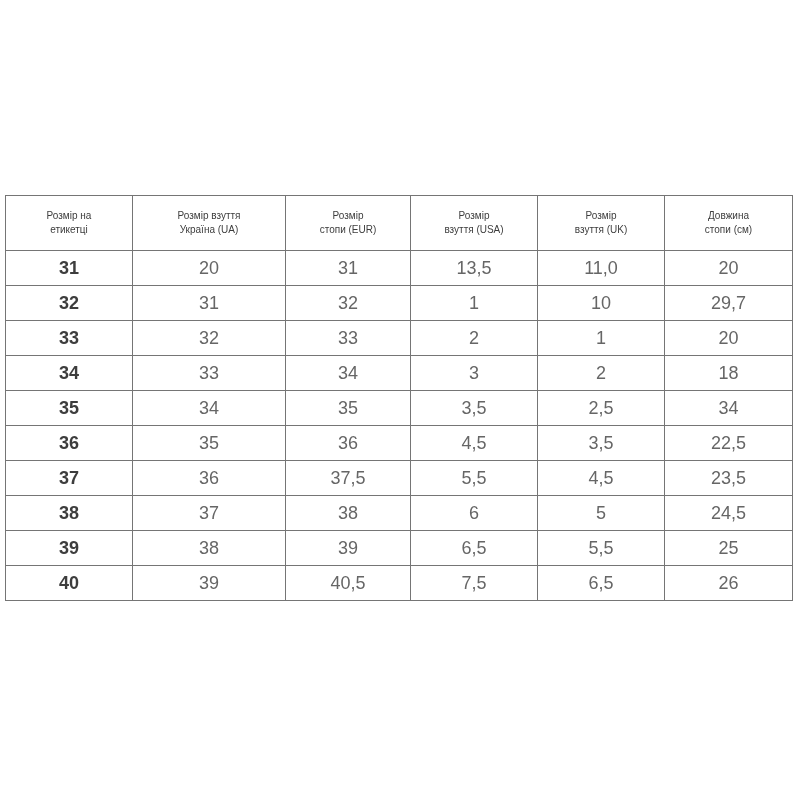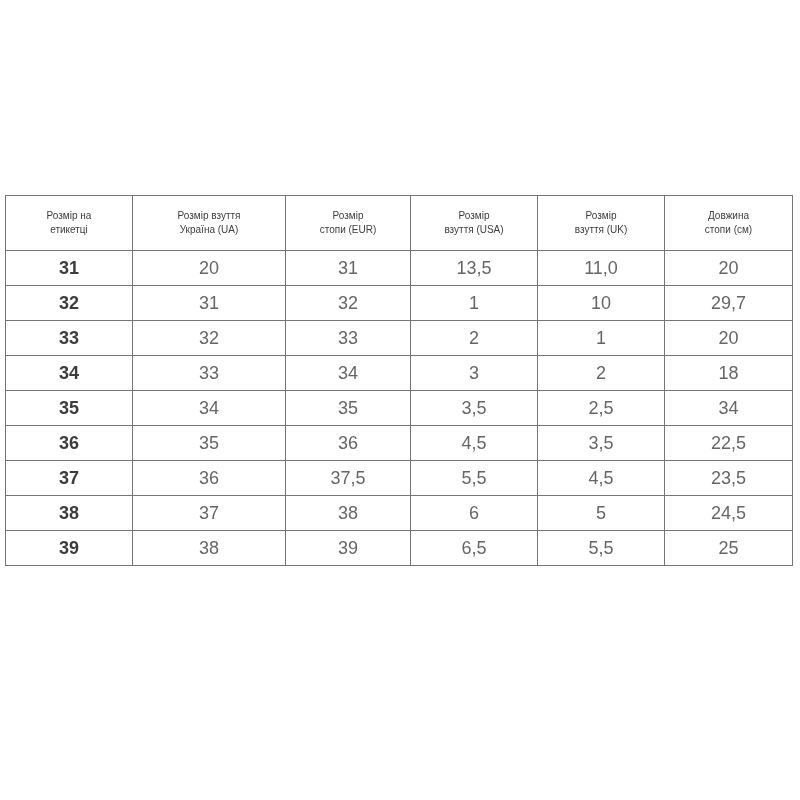--- a/index.html
+++ b/index.html
@@ -163,15 +163,23 @@
           <td>24,5</td>
         </tr>
         <tr>
           <td>39</td>
           <td>38</td>
           <td>39</td>
           <td>6,5</td>
           <td>5,5</td>
           <td>25</td>
         </tr>
+        <tr>
+          <td>40</td>
+          <td>39</td>
+          <td>40,5</td>
+          <td>7,5</td>
+          <td>6,5</td>
+          <td>26</td>
+        </tr>
       </tbody>
   </table>
 </div>
 
 </body></html>

